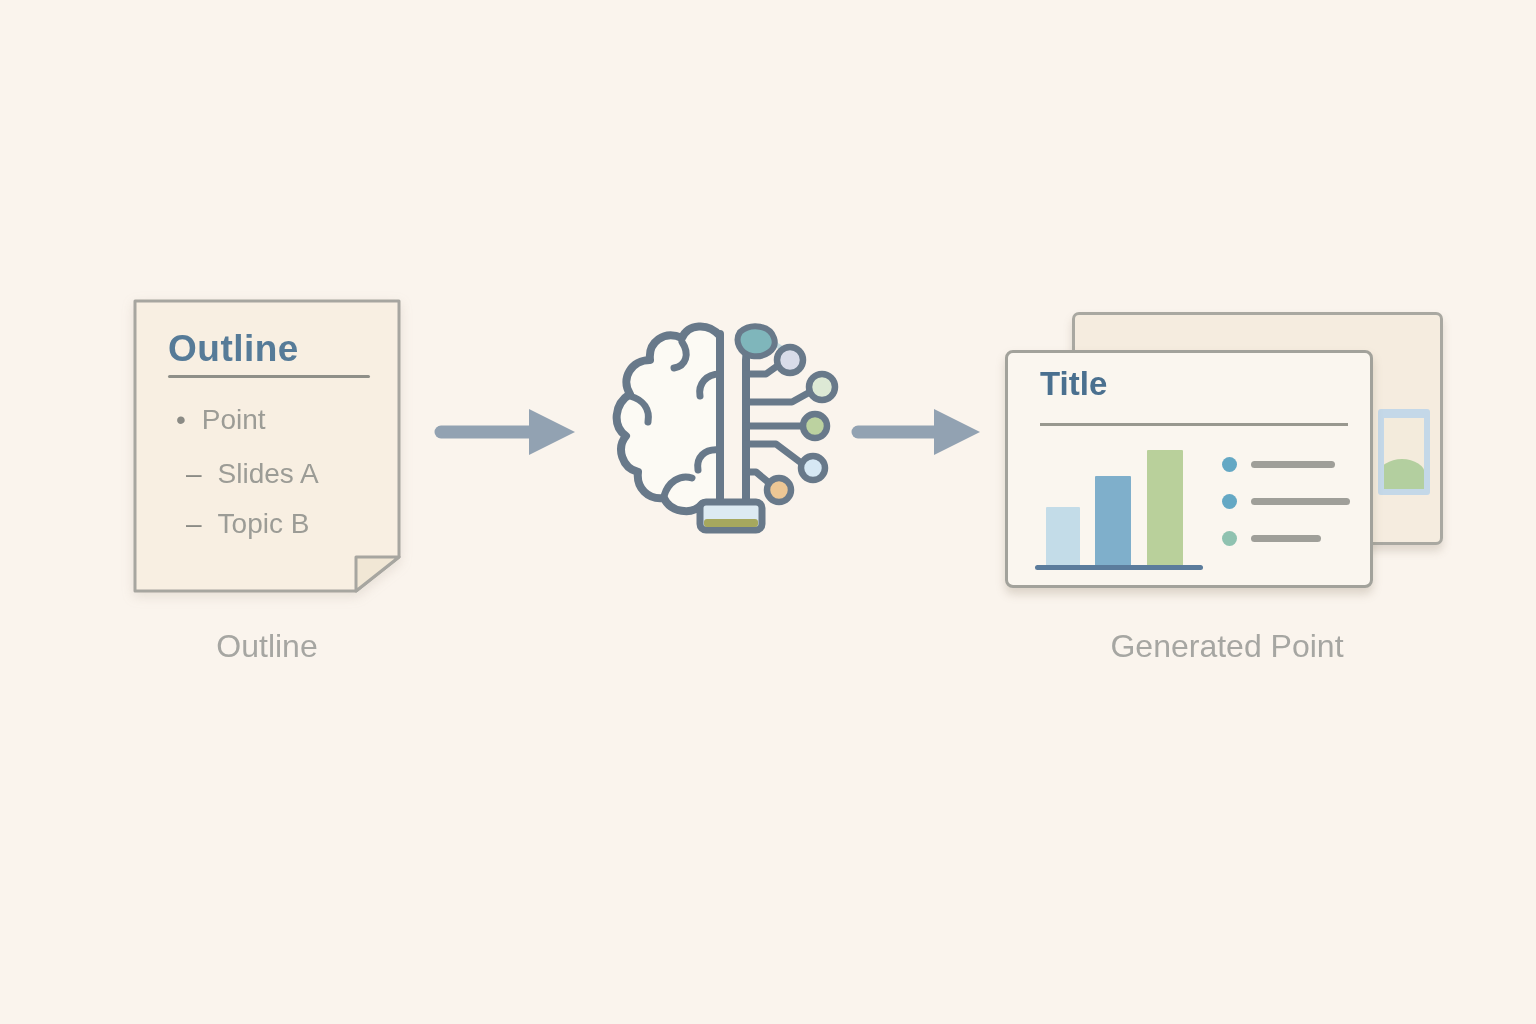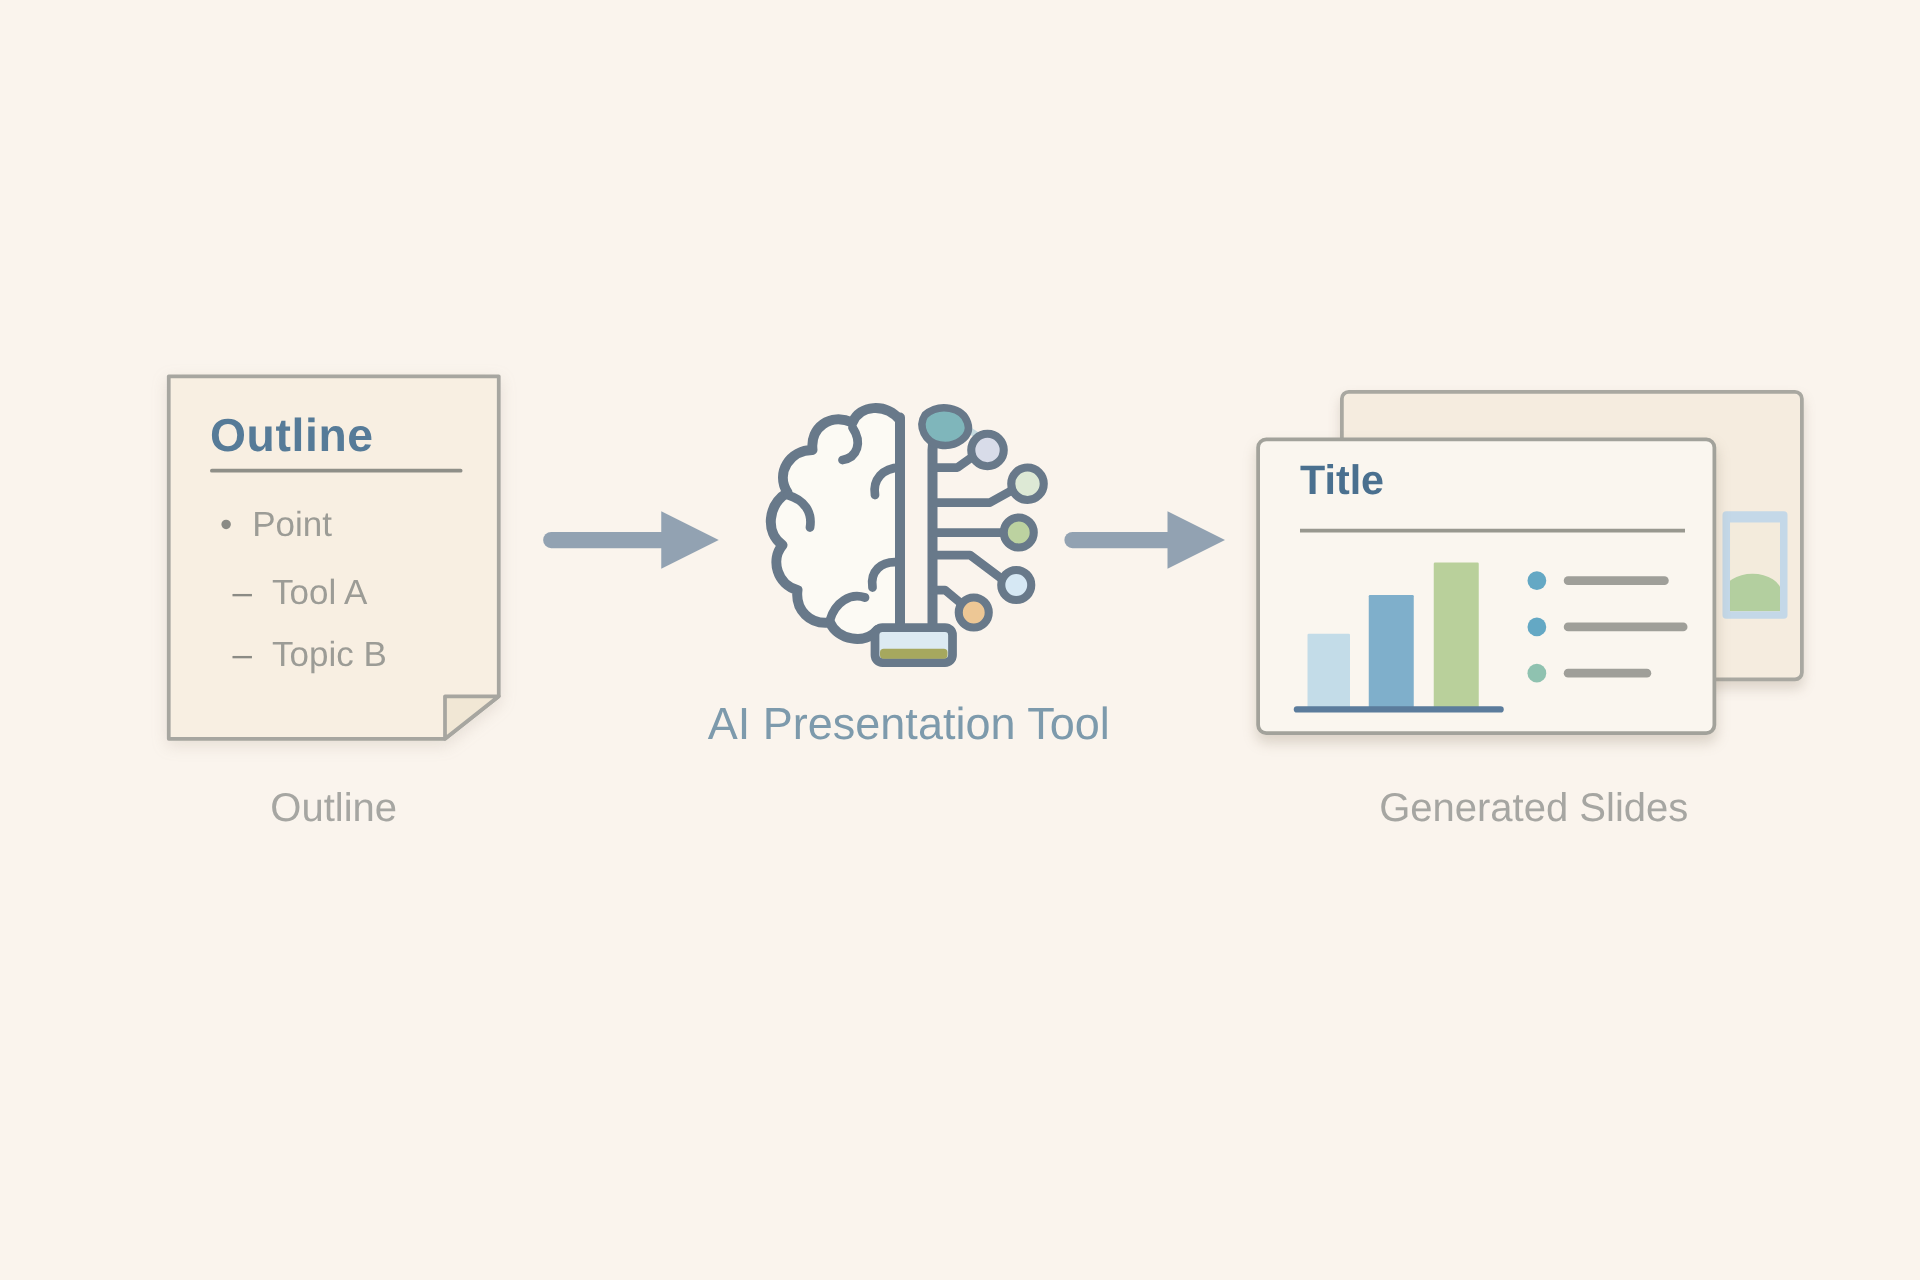--- a/index.html
+++ b/index.html
@@ -81,21 +81,21 @@
     <path class="doc-fold" d="M267,259 L224,259 L224,293 Z"></path>
   </svg>
   <div class="doc-title">Outline</div>
   <div class="doc-rule"></div>
   <div class="doc-item doc-item-0">
     <span class="marker">•</span>
     <span>Point</span>
   </div>
   <div class="doc-item doc-item-1">
     <span class="marker">–</span>
-    <span>Tool A</span>
+    <span>Slides A</span>
   </div>
   <div class="doc-item doc-item-2">
     <span class="marker">–</span>
     <span>Topic B</span>
   </div>
   <div class="caption caption-left">Outline</div>
 
   <svg class="arrow arrow-1" width="148" height="56" viewBox="0 0 148 56">
     <line x1="8" y1="28" x2="98" y2="28"></line>
     <polygon points="96,5 142,28 96,51"></polygon>
@@ -124,21 +124,20 @@
     <g stroke="#68798a" stroke-width="6.5">
       <circle cx="188" cy="40" r="13" fill="#d8dce9"></circle>
       <circle cx="220" cy="67" r="13" fill="#dde9d5"></circle>
       <circle cx="213" cy="106" r="12" fill="#bcd2a0"></circle>
       <circle cx="211" cy="148" r="12" fill="#d6e8f4"></circle>
       <circle cx="177" cy="170" r="12" fill="#edc795"></circle>
     </g>
     <rect x="98" y="182" width="62" height="28" rx="6" fill="#dceaf2" stroke="#68798a" stroke-width="7"></rect>
     <rect x="102" y="199" width="54" height="8" rx="3" fill="#a6a85e"></rect>
   </svg>
-  <div class="ai-label">AI Presentation Tool</div>
 
   <svg class="arrow arrow-2" width="136" height="56" viewBox="0 0 136 56">
     <line x1="8" y1="28" x2="86" y2="28"></line>
     <polygon points="84,5 130,28 84,51"></polygon>
   </svg>
 
   <div class="slide-back">
     <div class="img-ph">
       <div class="img-ph-inner">
         <div class="img-ph-hill"></div>
@@ -163,15 +162,15 @@
       <div class="bullet-row">
         <span class="bullet-dot" style="background: rgb(100, 168, 196);"></span>
         <span class="bullet-line" style="width: 99px;"></span>
       </div>
       <div class="bullet-row">
         <span class="bullet-dot" style="background: rgb(143, 194, 176);"></span>
         <span class="bullet-line" style="width: 70px;"></span>
       </div>
     </div>
   </div>
-  <div class="caption caption-right">Generated Slides</div>
+  <div class="caption caption-right">Generated Point</div>
 
 </div>
 
 </body></html>

